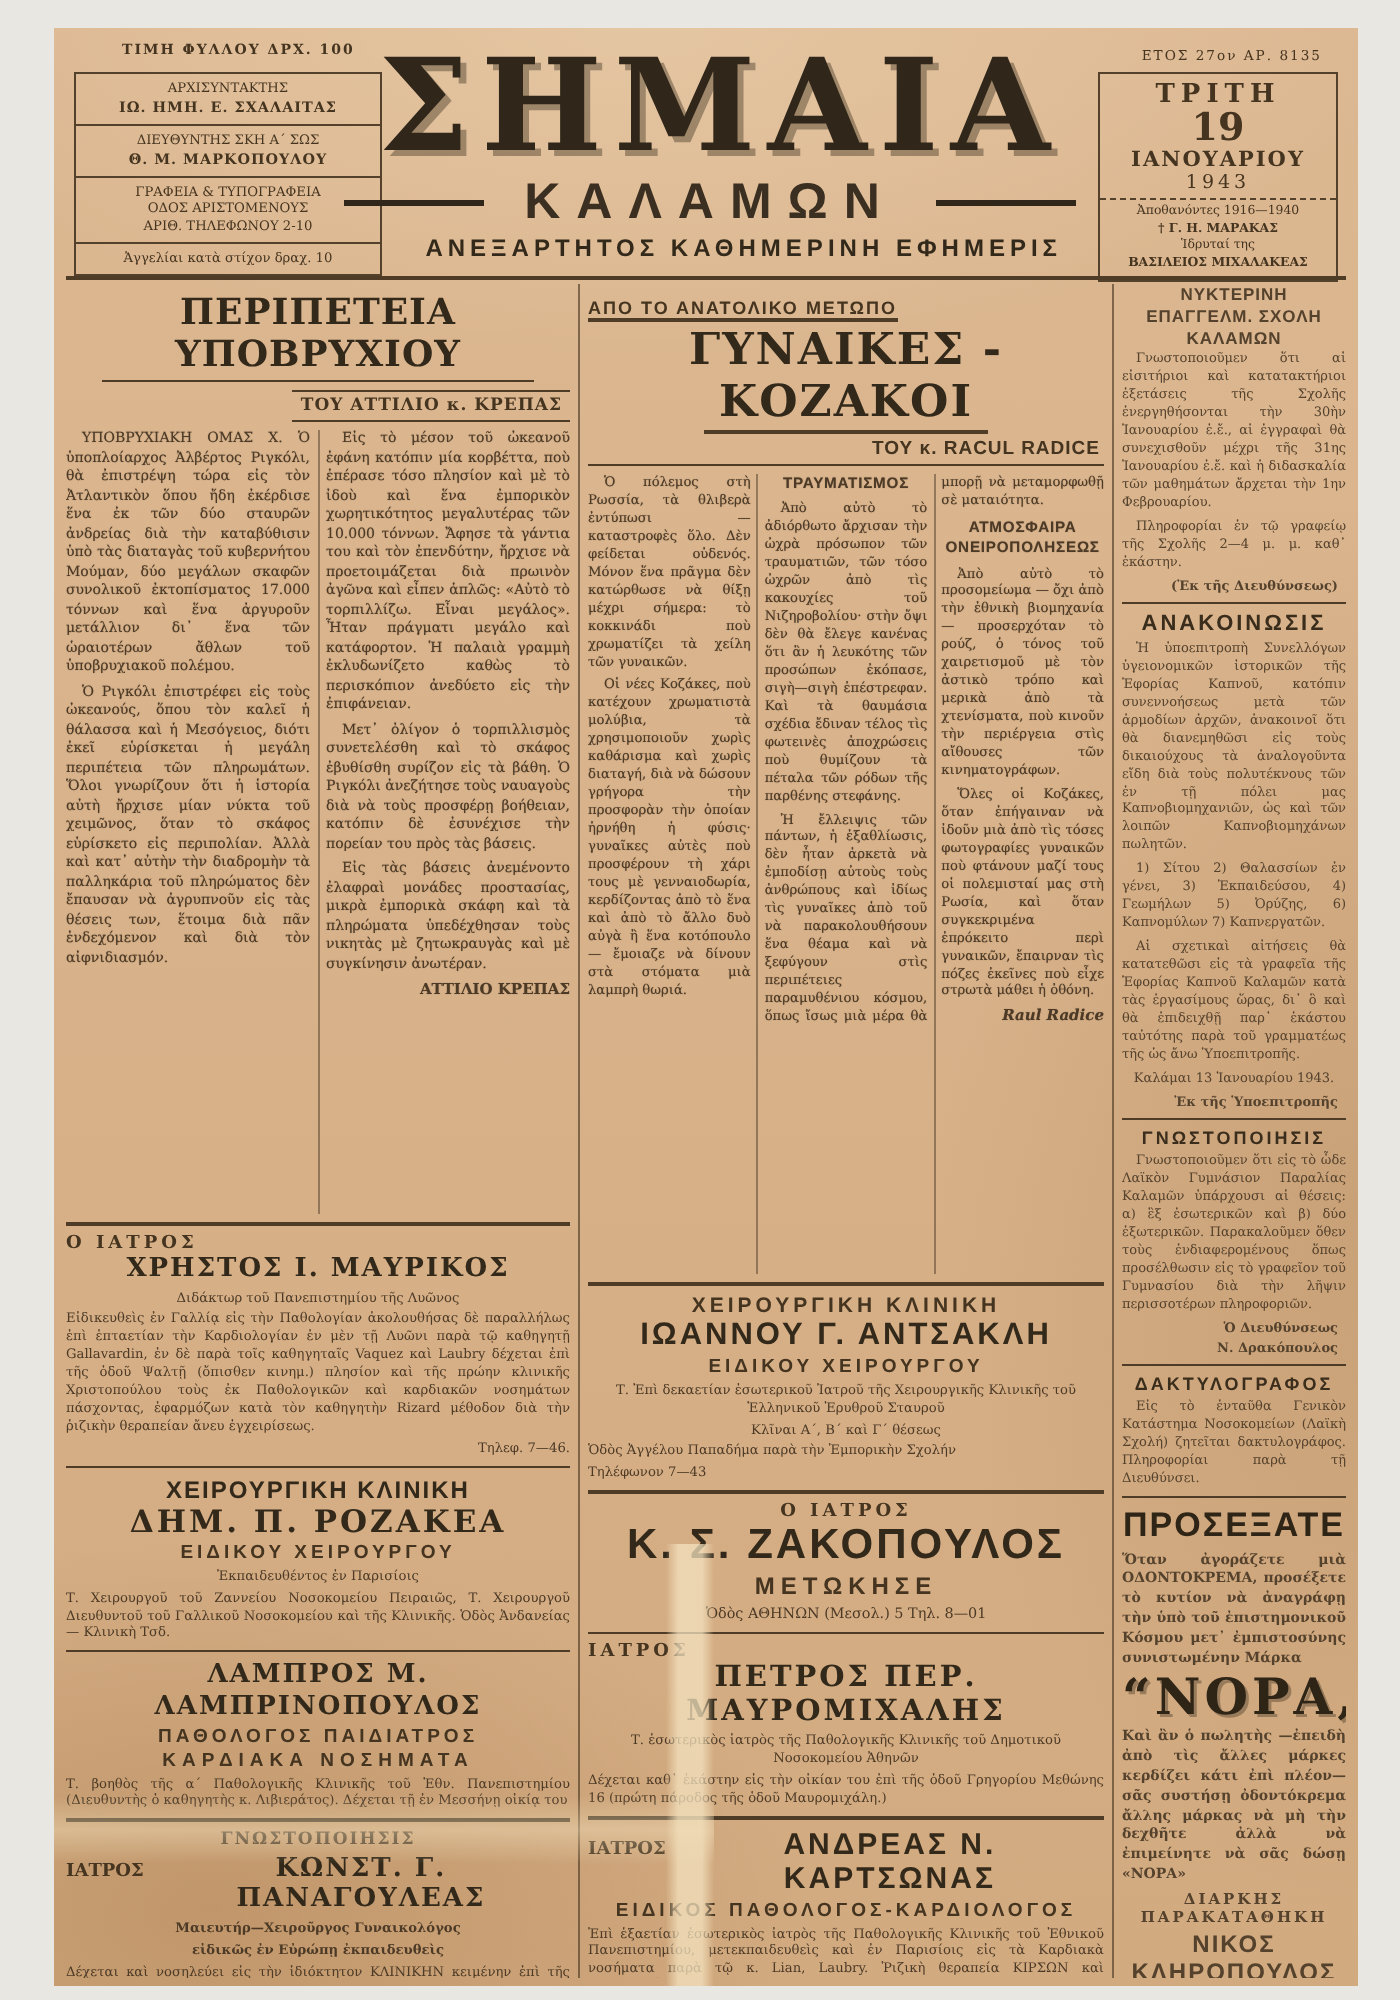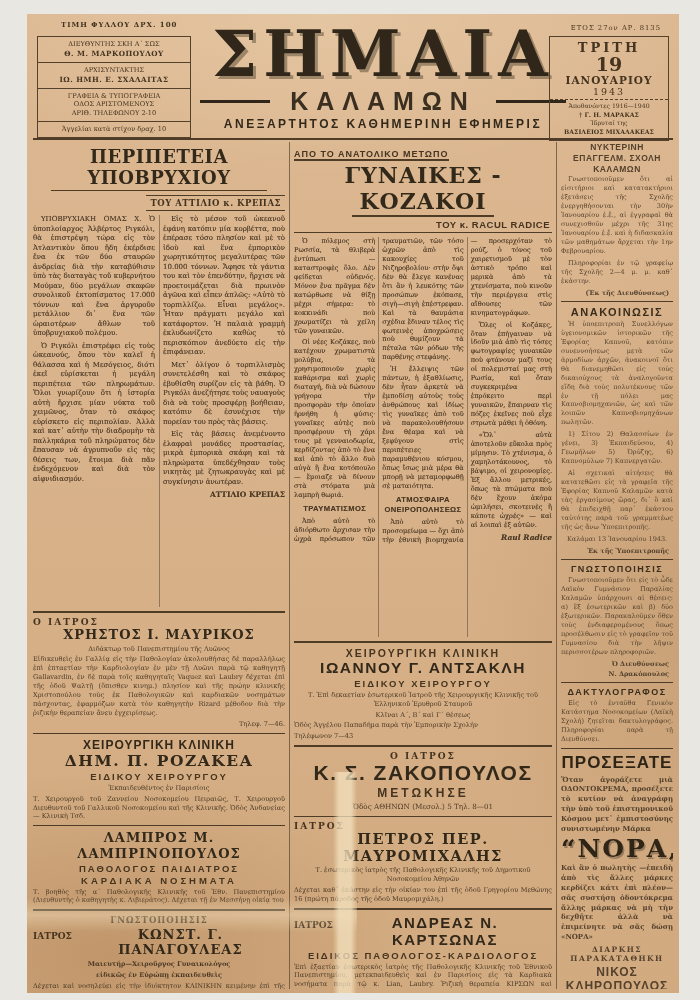--- a/index.html
+++ b/index.html
@@ -17,21 +17,21 @@
   .stain-band{position:absolute;left:0;top:884px;width:330px;height:34px;
          background:linear-gradient(180deg,transparent,rgba(240,222,185,.45),transparent);pointer-events:none;}
 
   
   .hdr{position:relative;height:126px;padding-top:5px;}
   .price{position:absolute;left:34px;top:6px;font-size:7px;font-weight:bold;letter-spacing:1px;}
   .infobox{position:absolute;left:10px;top:22px;width:152px;border:1px solid #54412b;font-size:6.6px;text-align:center;}
   .infobox .row{padding:3px 2px;border-bottom:1px solid #54412b;line-height:1.35;}
   .infobox .row:last-child{border-bottom:none;}
   .infobox b{font-size:7.2px;letter-spacing:.5px;}
-  .mast{position:absolute;left:180px;top:10px;width:352px;text-align:center;}
+  .mast{position:absolute;left:152px;top:10px;width:352px;text-align:right;}
   .mast .title{font-family:"DejaVu Serif",serif;font-weight:bold;font-size:64px;line-height:.95;
        letter-spacing:6px;color:#30271a;text-shadow:3px 3px 0 rgba(48,38,22,.38);}
   .mast .subrow{display:flex;align-items:center;justify-content:center;gap:20px;margin-top:2px;}
   .mast .dashline{flex:0 0 70px;border-top:3px solid #30271a;}
   .mast .subtitle{font-weight:bold;font-size:25px;letter-spacing:8px;color:#3a2f20;font-family:"Liberation Sans",sans-serif;}
   .mast .tagline{font-weight:bold;font-size:12px;letter-spacing:2.5px;margin-top:1px;
        font-family:"Liberation Sans",sans-serif;color:#33291b;}
   .issueline{position:absolute;right:18px;top:10px;font-size:6.8px;letter-spacing:1px;}
   .datebox{position:absolute;right:10px;top:22px;width:118px;border:1px solid #54412b;text-align:center;}
   .datebox .dday{font-size:13px;font-weight:bold;letter-spacing:3px;padding-top:3px;}
@@ -93,26 +93,26 @@
 </head>
 <body>
 
 <div class="sheet">
 
   <div class="hdr">
     <div class="price">ΤΙΜΗ ΦΥΛΛΟΥ ΔΡΧ. 100</div>
 
     <div class="infobox">
       <div class="row">
+        <span>ΑΡΧΙΣΥΝΤΑΚΤΗΣ</span><br>
+        <b>ΙΩ. ΗΜΗ. Ε. ΣΧΑΛΑΙΤΑΣ</b>
+      </div>
+      <div class="row">
         <span>ΔΙΕΥΘΥΝΤΗΣ ΣΚΗ Α΄ ΣΩΣ</span><br>
         <b>Θ. Μ. ΜΑΡΚΟΠΟΥΛΟΥ</b>
-      </div>
-      <div class="row">
-        <span>ΑΡΧΙΣΥΝΤΑΚΤΗΣ</span><br>
-        <b>ΙΩ. ΗΜΗ. Ε. ΣΧΑΛΑΙΤΑΣ</b>
       </div>
       <div class="row">
         <span>ΓΡΑΦΕΙΑ &amp; ΤΥΠΟΓΡΑΦΕΙΑ</span><br>
         <span>ΟΔΟΣ ΑΡΙΣΤΟΜΕΝΟΥΣ</span><br>
         <span>ΑΡΙΘ. ΤΗΛΕΦΩΝΟΥ 2-10</span>
       </div>
       <div class="row">
         <span>Ἀγγελίαι κατὰ στίχον δραχ. 10</span>
       </div>
     </div>
@@ -208,21 +208,20 @@
 
       <div class="three-col bodytxt" style="font-size:6.6px;">
         <p>Ὁ πόλεμος στὴ Ρωσσία, τὰ θλιβερὰ ἐντύπωσι — καταστροφὲς ὅλο. Δὲν φείδεται οὐδενός. Μόνον ἕνα πρᾶγμα δὲν κατώρθωσε νὰ θίξῃ μέχρι σήμερα: τὸ κοκκινάδι ποὺ χρωματίζει τὰ χείλη τῶν γυναικῶν.</p>
         <p>Οἱ νέες Κοζάκες, ποὺ κατέχουν χρωματιστὰ μολύβια, τὰ χρησιμοποιοῦν χωρὶς καθάρισμα καὶ χωρὶς διαταγή, διὰ νὰ δώσουν γρήγορα τὴν προσφορὰν τὴν ὁποίαν ἠρνήθη ἡ φύσις· γυναῖκες αὐτὲς ποὺ προσφέρουν τὴ χάρι τους μὲ γενναιοδωρία, κερδίζοντας ἀπὸ τὸ ἕνα καὶ ἀπὸ τὸ ἄλλο δυὸ αὐγὰ ἢ ἕνα κοτόπουλο — ἔμοιαζε νὰ δίνουν στὰ στόματα μιὰ λαμπρὴ θωριά.</p>
         <div class="subhead">ΤΡΑΥΜΑΤΙΣΜΟΣ</div>
         <p>Ἀπὸ αὐτὸ τὸ ἀδιόρθωτο ἄρχισαν τὴν ὠχρὰ πρόσωπον τῶν τραυματιῶν, τῶν τόσο ὠχρῶν ἀπὸ τὶς κακουχίες τοῦ Νιζηροβολίου· στὴν ὄψι δὲν θὰ ἔλεγε κανένας ὅτι ἂν ἡ λευκότης τῶν προσώπων ἐκόπασε, σιγὴ—σιγὴ ἐπέστρεφαν. Καὶ τὰ θαυμάσια σχέδια ἔδιναν τέλος τὶς φωτεινὲς ἀποχρώσεις ποὺ θυμίζουν τὰ πέταλα τῶν ρόδων τῆς παρθένης στεφάνης.</p>
         <p>Ἡ ἔλλειψις τῶν πάντων, ἡ ἐξαθλίωσις, δὲν ἦταν ἀρκετὰ νὰ ἐμποδίσῃ αὐτοὺς τοὺς ἀνθρώπους καὶ ἰδίως τὶς γυναῖκες ἀπὸ τοῦ νὰ παρακολουθήσουν ἕνα θέαμα καὶ νὰ ξεφύγουν στὶς περιπέτειες παραμυθένιου κόσμου, ὅπως ἴσως μιὰ μέρα θὰ μπορῇ νὰ μεταμορφωθῇ σὲ ματαιότητα.</p>
         <div class="subhead">ΑΤΜΟΣΦΑΙΡΑ ΟΝΕΙΡΟΠΟΛΗΣΕΩΣ</div>
         <p>Ἀπὸ αὐτὸ τὸ προσομείωμα — ὄχι ἀπὸ τὴν ἐθνικὴ βιομηχανία — προσερχόταν τὸ ρούζ, ὁ τόνος τοῦ χαιρετισμοῦ μὲ τὸν ἀστικὸ τρόπο καὶ μερικὰ ἀπὸ τὰ χτενίσματα, ποὺ κινοῦν τὴν περιέργεια στὶς αἴθουσες τῶν κινηματογράφων.</p>
         <p>Ὅλες οἱ Κοζάκες, ὅταν ἐπήγαιναν νὰ ἰδοῦν μιὰ ἀπὸ τὶς τόσες φωτογραφίες γυναικῶν ποὺ φτάνουν μαζί τους οἱ πολεμισταί μας στὴ Ρωσία, καὶ ὅταν συγκεκριμένα ἐπρόκειτο περὶ γυναικῶν, ἔπαιρναν τὶς πόζες ἐκεῖνες ποὺ εἶχε στρωτὰ μάθει ἡ ὀθόνη.</p>
-        <p>«Ὅλ᾽ αὐτὰ ἀποτελοῦν εὔκολα πρὸς μίμησιν. Τὸ χτένισμα, ὁ χαμηλοτάκουνος, τὸ βάψιμο, οἱ χειρονομίες. Ἐξ ἄλλου μετρικές, ὅπως τὰ πτώματα ποὺ δὲν ἔχουν ἀκόμα ὠμιλήσει, σκοτεινὲς ἢ κάποτε ὠχρές» — καὶ αἱ λοιπαὶ ἐξ αὐτῶν.</p>
         <div class="sig" style="font-style:italic;">Raul Radice</div>
       </div>
 
       <div class="sec-rule thick"></div>
       <div class="ad">
         <div class="role" style="font-size:10.5px;">ΧΕΙΡΟΥΡΓΙΚΗ ΚΛΙΝΙΚΗ</div>
         <div class="name-lg sans">ΙΩΑΝΝΟΥ Γ. ΑΝΤΣΑΚΛΗ</div>
         <div class="role">ΕΙΔΙΚΟΥ ΧΕΙΡΟΥΡΓΟΥ</div>
         <div class="small c">Τ. Ἐπὶ δεκαετίαν ἐσωτερικοῦ Ἰατροῦ τῆς Χειρουργικῆς Κλινικῆς τοῦ Ἑλληνικοῦ Ἐρυθροῦ Σταυροῦ</div>
         <div class="small c">Κλῖναι Α΄, Β΄ καὶ Γ΄ θέσεως</div>

